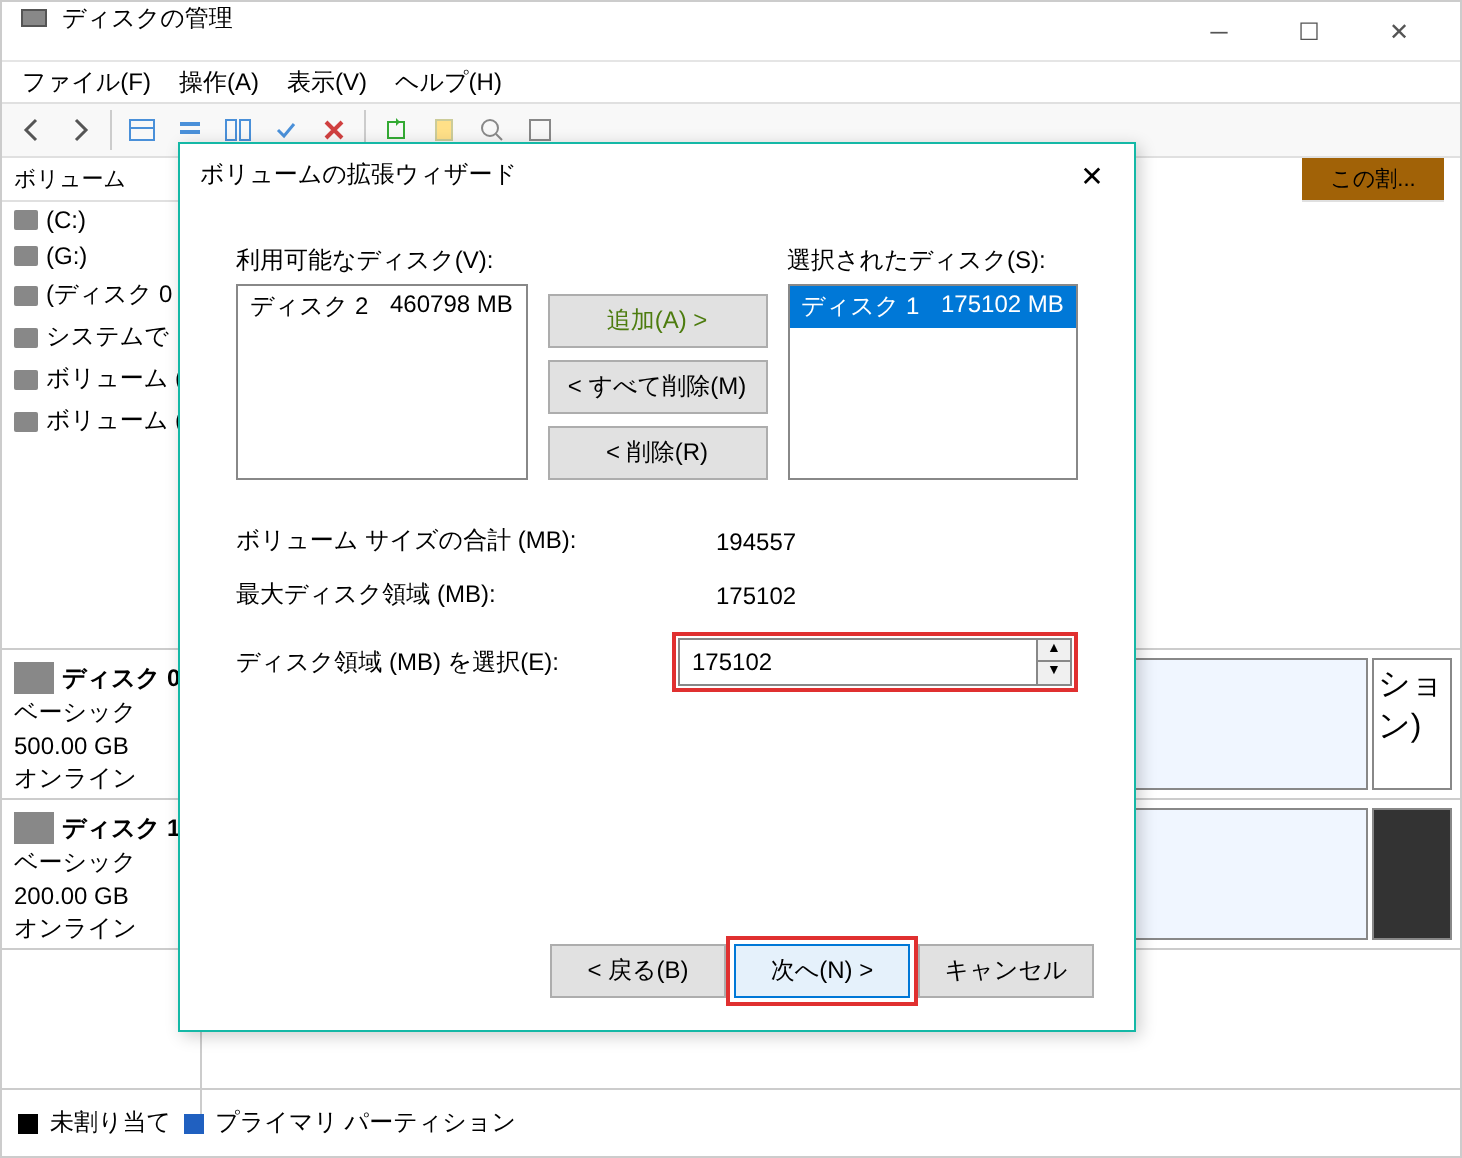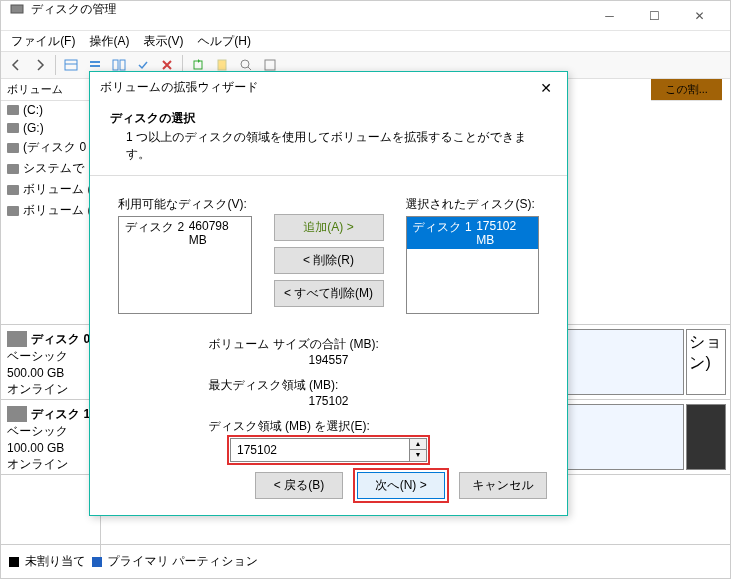--- a/index.html
+++ b/index.html
@@ -35,40 +35,40 @@
 .sq.blue { background: #2060c0; }
 
 
 .dialog { position: absolute; left: 88px; top: 70px; width: 479px; height: 445px; background: #fff; border: 1px solid #14b8a6; box-shadow: 2px 2px 8px rgba(0,0,0,0.2); }
 .dlg-title { height: 30px; display: flex; align-items: center; padding: 0 10px; font-size: 12px; }
 .dlg-close { position: absolute; right: 6px; top: 6px; width: 30px; height: 20px; display: flex; align-items: center; justify-content: center; font-size: 14px; }
 .dlg-head { padding: 8px 20px 12px 20px; background: #fff; border-bottom: 1px solid #ddd; }
 .dlg-head b { font-weight: bold; }
 .dlg-head .sub { margin-left: 16px; margin-top: 2px; }
 .dlg-body { padding: 20px 28px 10px 28px; }
-.list-area { display: flex; align-items: flex-start; gap: 22px; }
+.list-area { display: flex; align-items: flex-end; gap: 10px; }
 .list-col { flex: 1; }
 .list-label { margin-bottom: 3px; }
 .listbox { border: 1px solid #888; height: 98px; background: #fff; font-size: 11px; overflow: hidden; }
 .listbox .row { padding: 2px 6px; display: flex; }
 .listbox .row.sel { background: #0078d7; color: #fff; }
 .mid-btns { display: flex; flex-direction: column; gap: 6px; width: 110px; margin-top: 18px; }
 .btn { border: 1px solid #adadad; background: #e1e1e1; padding: 4px 8px; text-align: center; font-size: 12px; }
 .btn.disabled { color: #4d7c0f; }
 .fields { margin-top: 22px; }
-.field { display: flex; align-items: center; margin-bottom: 10px; flex-direction: column; }
+.field { display: flex; align-items: center; margin-bottom: 10px; }
 .field label { width: 240px; }
 .field .val { flex: 1; }
 .field input { width: 180px; padding: 3px 6px; border: 1px solid #888; }
 .spinner { display: flex; }
 .spinbtns { display: flex; flex-direction: column; border: 1px solid #888; border-left: none; }
 .spinbtns span { width: 16px; height: 11px; font-size: 7px; text-align: center; line-height: 9px; background: #f0f0f0; }
 .spinbtns span:first-child { border-bottom: 1px solid #888; }
 .highlight { border: 2px solid #e03030; padding: 1px; }
-.dlg-foot { position: absolute; bottom: 12px; right: 20px; display: flex; gap: 10px; align-items: center; }
+.dlg-foot { position: absolute; bottom: 12px; right: 20px; display: flex; align-items: center; }
 .footbtn { border: 1px solid #adadad; background: #e1e1e1; padding: 4px 0; width: 88px; text-align: center; font-size: 12px; }
 .footbtn.primary { border: 1px solid #0078d7; background: #e5f1fb; }
 .highlight-btn { border: 2px solid #e03030; padding: 2px; }
 </style>
 </head>
 <body>
 
 <div class="titlebar">
   <span class="icon">
     <svg width="16" height="16">
@@ -195,60 +195,56 @@
       </div>
       <div class="disk-graph">
         <div class="part blue" style="flex:1"></div>
         <div class="part" style="width:40px">ション)</div>
       </div>
     </div>
     <div class="disk-row">
       <div class="disk-label">
         <div><span class="disk-icon"></span><b>ディスク 1</b></div>
         <div>ベーシック</div>
-        <div>100.00 GB</div>
+        <div>200.00 GB</div>
         <div>オンライン</div>
       </div>
       <div class="disk-graph">
         <div class="part blue" style="flex:1"></div>
         <div class="part black" style="width:40px"></div>
       </div>
     </div>
   </div>
 </div>
 
 <div class="legend">
   <span class="sq black"></span>
   <span>未割り当て</span>
   <span class="sq blue"></span>
   <span>プライマリ パーティション</span>
 </div>
 
 <div class="dialog">
   <div class="dlg-title">ボリュームの拡張ウィザード</div>
   <div class="dlg-close">✕</div>
-  <div class="dlg-head">
-    <b>ディスクの選択</b>
-    <div class="sub">1 つ以上のディスクの領域を使用してボリュームを拡張することができます。</div>
-  </div>
   <div class="dlg-body">
     <div class="list-area">
       <div class="list-col">
         <div class="list-label">利用可能なディスク(V):</div>
         <div class="listbox">
           <div class="row">
             <span style="width:70px">ディスク 2</span>
             <span>460798 MB</span>
           </div>
         </div>
       </div>
       <div class="mid-btns">
         <div class="btn disabled">追加(A) &gt;</div>
+        <div class="btn">&lt; すべて削除(M)</div>
         <div class="btn">&lt; 削除(R)</div>
-        <div class="btn">&lt; すべて削除(M)</div>
       </div>
       <div class="list-col">
         <div class="list-label">選択されたディスク(S):</div>
         <div class="listbox">
           <div class="row sel">
             <span style="width:70px">ディスク 1</span>
             <span>175102 MB</span>
           </div>
         </div>
       </div>

